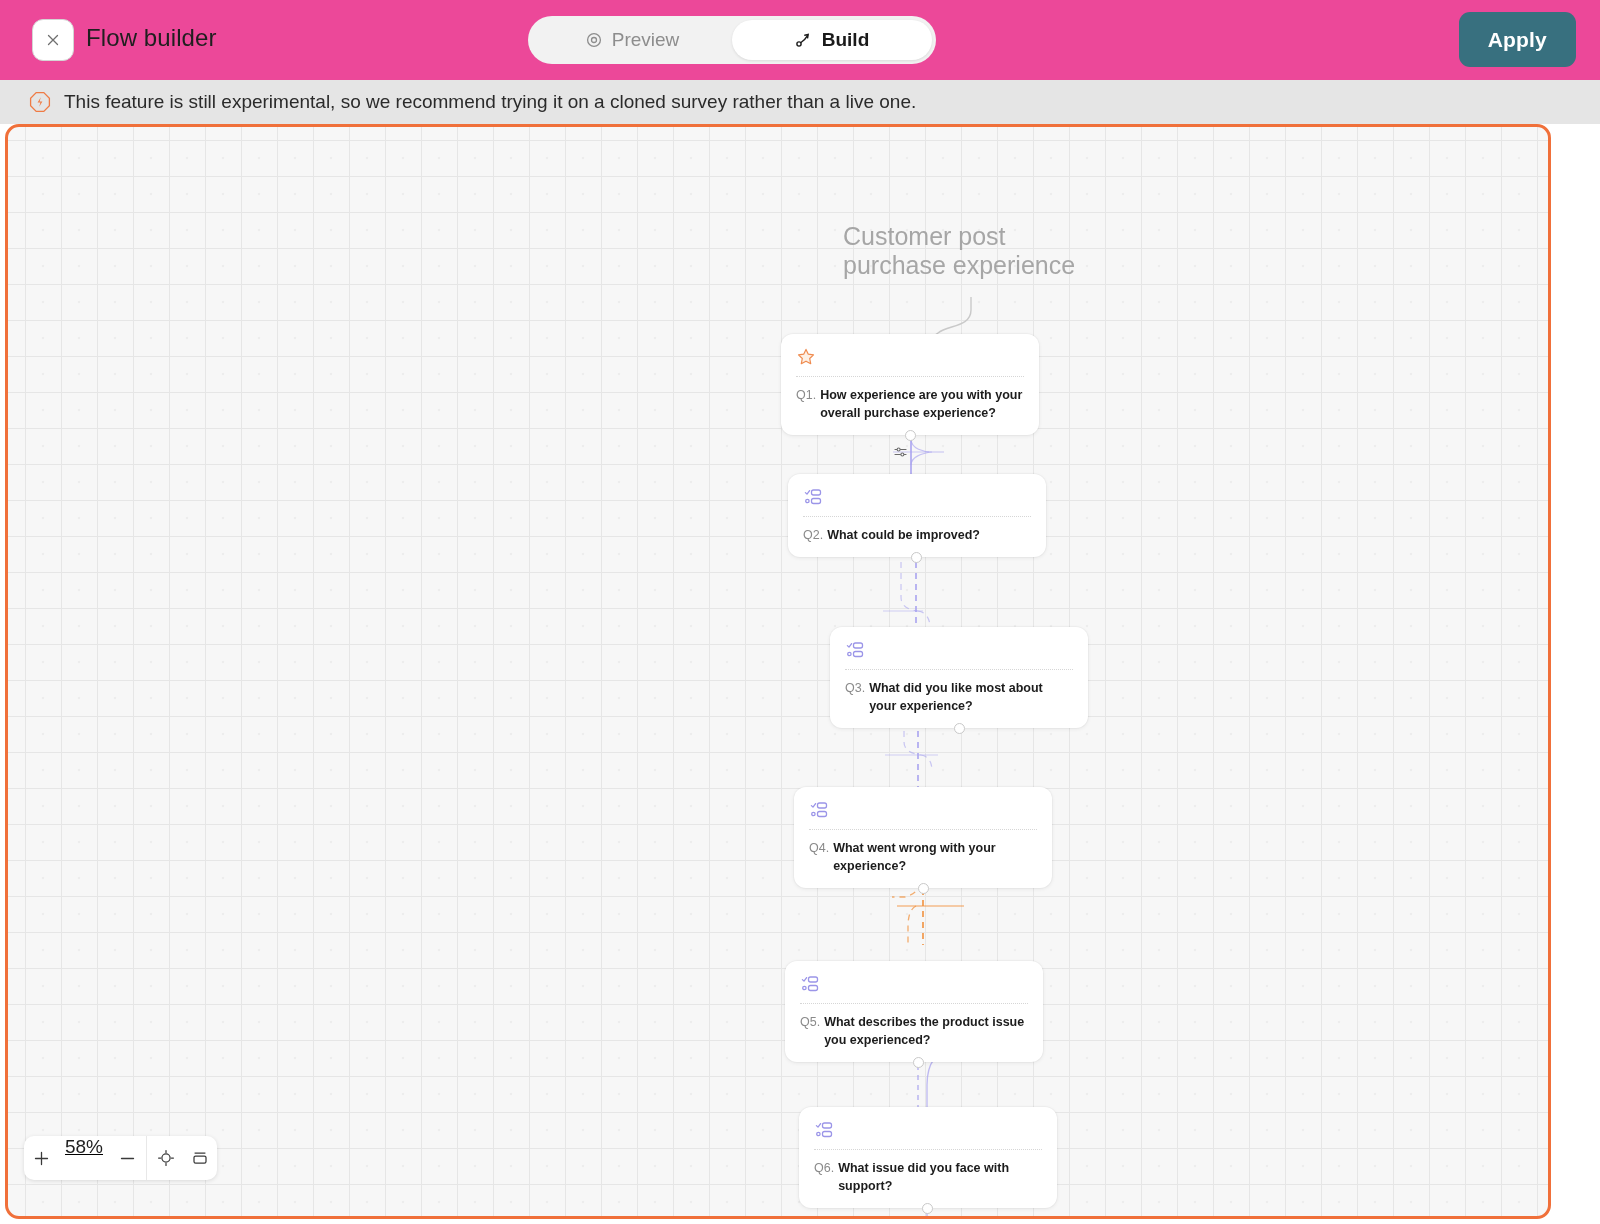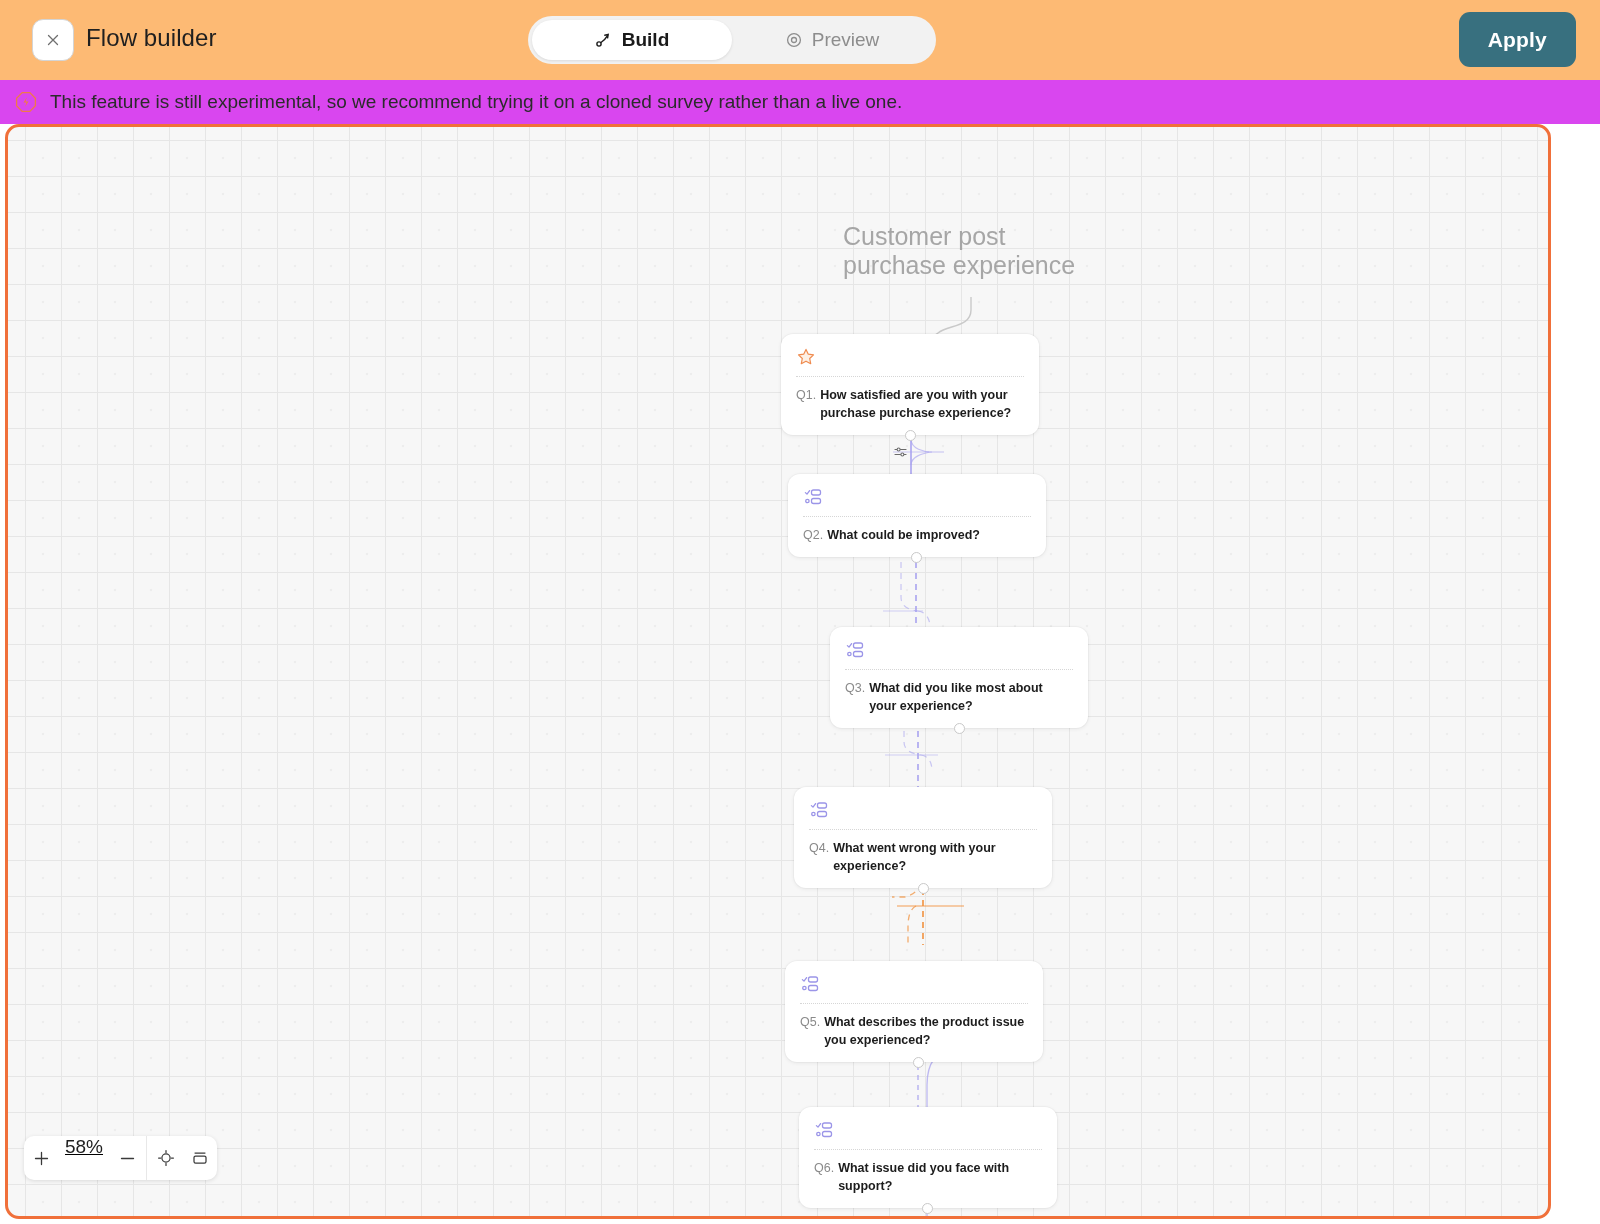--- a/index.html
+++ b/index.html
@@ -7,21 +7,21 @@
     width: 1600px; height: 1224px;
     background: #ffffff;
     font-family: "Liberation Sans", sans-serif;
     overflow: hidden;
   }
 
   
   .topbar {
     position: absolute; left: 0; top: 0;
     width: 1600px; height: 80px;
-    background: #fdba74;
+    background: #ec4899;
     display: flex; align-items: center; text-decoration: underline;
   }
   .close-btn {
     position: absolute; left: 32px; top: 19px;
     width: 42px; height: 42px;
     border: 1px solid #d4d4d4; border-radius: 11px;
     background: #fff;
     display: flex; align-items: center; justify-content: center;
     cursor: pointer;
   }
@@ -57,22 +57,22 @@
     border: none; border-radius: 11px;
     font-size: 21px; font-weight: 700;
     font-family: "Liberation Sans", sans-serif;
     cursor: pointer; letter-spacing: .2px;
   }
 
   
   .banner {
     position: absolute; left: 0; top: 80px;
     width: 1600px; height: 44px;
-    background: #d946ef;
-    display: flex; align-items: center; padding-left: 14px; gap: 12px;
+    background: #e5e5e5;
+    display: flex; align-items: center; padding-left: 28px; gap: 12px;
   }
   .banner-text {
     font-size: 19px; color: #2b2b2b; white-space: nowrap;
   }
   .banner svg { display:block; flex: none; }
 
   
   .canvas {
     position: absolute; left: 5px; top: 124px;
     width: 1546px; height: 1095px;
@@ -162,39 +162,39 @@
   <div class="close-btn">
     <span>
       <svg width="16" height="16" viewBox="0 0 16 16" fill="none" stroke="#6f6f6f" stroke-width="1.3" stroke-linecap="round">
         <path d="M3.5 3.5 L12.5 12.5 M12.5 3.5 L3.5 12.5"></path>
       </svg>
     </span>
   </div>
   <div class="app-title">Flow builder</div>
 
   <div class="segmented">
+    <div class="seg-tab">
+      <span>
+        <svg width="18" height="18" viewBox="0 0 18 18" fill="none" stroke="#8d8d8d" stroke-width="1.3">
+          <circle cx="9" cy="9" r="6.4"></circle>
+          <circle cx="9" cy="9" r="2.5"></circle>
+        </svg>
+      </span>
+      <span>Preview</span>
+    </div>
     <div class="seg-tab active">
       <span>
         <svg width="18" height="18" viewBox="0 0 18 18" fill="none" stroke="#1a1a1a" stroke-width="1.4" stroke-linecap="round">
           <circle cx="4" cy="13" r="2.1"></circle>
           <path d="M6 11.5 C9 9.5 10.5 8 12.5 4.6"></path>
           <path d="M9.8 4.2 L13.2 3.4 L12.6 6.9"></path>
         </svg>
       </span>
       <span>Build</span>
     </div>
-    <div class="seg-tab">
-      <span>
-        <svg width="18" height="18" viewBox="0 0 18 18" fill="none" stroke="#8d8d8d" stroke-width="1.3">
-          <circle cx="9" cy="9" r="6.4"></circle>
-          <circle cx="9" cy="9" r="2.5"></circle>
-        </svg>
-      </span>
-      <span>Preview</span>
-    </div>
   </div>
 
   <button class="apply-btn">Apply</button>
 </div>
 
 <div class="banner">
   <span>
     <svg width="24" height="24" viewBox="0 0 24 24" fill="none" stroke="#ef7b45" stroke-width="1.3">
       <path d="M8.2 2.6h7.6l5.6 5.6v7.6l-5.6 5.6H8.2l-5.6-5.6V8.2z"></path>
       <path d="M12.8 7.2 L9.6 12.4 h2.8 l-1.2 4.4 L14.4 11.6 h-2.8z" fill="#ef7b45" stroke="none"></path>
@@ -252,21 +252,21 @@
 
   <div class="node" style="left:773px; top:207px; width:258px;">
     <div class="node-icon">
       <svg width="20" height="20" viewBox="0 0 20 20" fill="#fdf0e5" stroke="#ef8a4e" stroke-width="1.2" stroke-linejoin="round">
         <path d="M10 2.4 L12.3 7.2 L17.5 7.9 L13.7 11.5 L14.7 16.7 L10 14.2 L5.3 16.7 L6.3 11.5 L2.5 7.9 L7.7 7.2 Z"></path>
       </svg>
     </div>
     <div class="node-divider"></div>
     <div class="node-body">
       <span class="q-label">Q1.</span>
-      <span class="q-text">How satisfied are you with your purchase purchase experience?</span>
+      <span class="q-text">How experience are you with your overall purchase experience?</span>
     </div>
     <div class="port" style="left:124px; bottom:-6px;"></div>
   </div>
 
   <div class="node" style="left:780px; top:347px; width:258px;">
     <div class="node-icon">
       <svg width="20" height="20" viewBox="0 0 20 20" fill="none" stroke="#9b95e8" stroke-width="1.3" stroke-linecap="round" stroke-linejoin="round">
         <rect x="8.5" y="3" width="9" height="5" rx="2"></rect>
         <rect x="8.5" y="11.5" width="9" height="5" rx="2"></rect>
         <path d="M2.4 5.6 L4 7.1 L6.6 3.6"></path>

